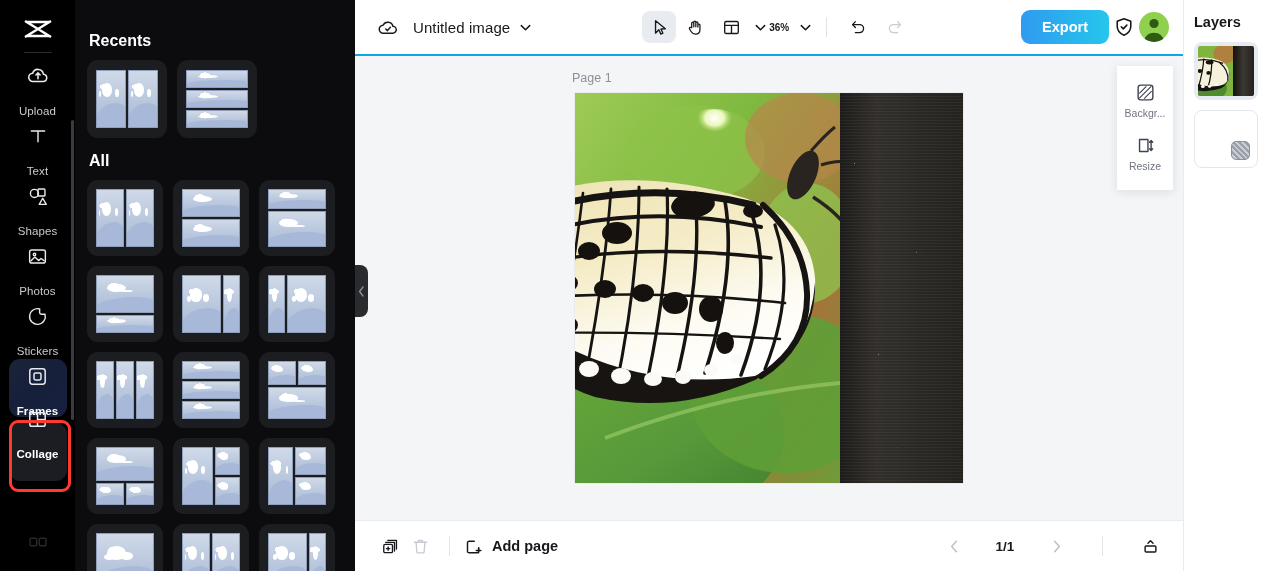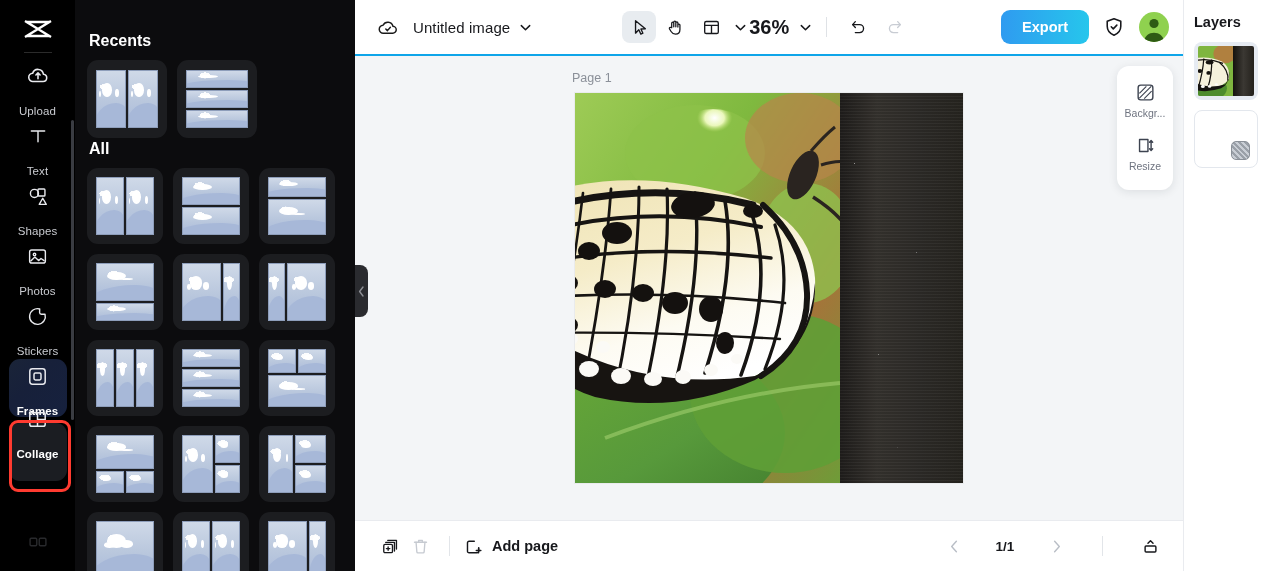--- a/index.html
+++ b/index.html
@@ -50,21 +50,21 @@
     background: #3a3c42; border-radius: 3px;
   }
 
   
   .tpl-panel {
     width: 280px; height: 571px; background: #0c0c0e;
     flex: 0 0 280px; position: relative; overflow: hidden;
     padding: 16px 12px;
   }
   .tpl-head { color: #fff; font-size: 16px; font-weight: 700; margin: 16px 0 10px 0; padding-left: 2px; }
-  .tpl-head.all { margin-top: 2px; }
+  .tpl-head.all { margin-top: 14px; }
   .tpl-grid { display: flex; flex-wrap: wrap; gap: 10px; }
   .tpl-card {
     width: 76px; height: 76px; border-radius: 11px; background: #1c1d20;
     display: flex; align-items: center; justify-content: center; cursor: pointer;
   }
   .tpl-card.rec { width: 80px; height: 78px; }
   .tpl-inner { width: 58px; height: 58px; display: grid; gap: 2px; }
   .tpl-card.rec .tpl-inner { width: 62px; height: 58px; }
   .cell {
     background:
@@ -101,23 +101,23 @@
   }
   .cloud-ico { width: 22px; height: 22px; color:#1a1a1a; display:flex; align-items:center; }
   .doc-title { font-size: 15px; color:#17181c; margin-left: 14px; letter-spacing:.1px; }
   .chev { color:#17181c; margin-left: 9px; display:flex; align-items:center; cursor:pointer;}
   .tb-center { margin-left: auto; display:flex; align-items:center; gap: 2px; }
   .tool-btn {
     width: 34px; height: 32px; border-radius: 8px; display:flex; align-items:center; justify-content:center;
     color:#17181c; cursor:pointer;
   }
   .tool-btn.sel { background:#e8ecf0; }
-  .zoom-val { font-size: 20px; color:#17181c; font-weight: 700; }
+  .zoom-val { font-size: 10px; color:#17181c; font-weight: 700; }
   .vdiv { width:1px; height:20px; background:#dfe2e6; margin: 0 12px; }
-  .tb-right { margin-left: auto; display:flex; align-items:center; gap: 14px; }
+  .tb-right { margin-left: auto; display:flex; align-items:center; gap: 4px; }
   .export-btn {
     height: 34px; padding: 0 21px; border-radius: 9px; border: none; cursor: pointer;
     background: linear-gradient(90deg,#2f9bf0 0%, #26c6ec 100%);
     color:#fff; font-size:14.5px; font-weight:700; font-family:"Liberation Sans",sans-serif;
     display:flex; align-items:center;
   }
   .shield { width:22px; height:22px; color:#17181c; cursor:pointer; display:flex; align-items:center;}
   .avatar {
     width: 30px; height: 30px; border-radius: 50%; background:#8fd14f; cursor:pointer;
     display:flex; align-items:flex-end; justify-content:center; overflow:hidden;
@@ -146,21 +146,21 @@
       radial-gradient(1px 1px at 12% 18%, rgba(255,255,255,.5) 0 50%, transparent 51%),
       radial-gradient(1px 1px at 62% 41%, rgba(255,255,255,.35) 0 50%, transparent 51%),
       radial-gradient(1px 1px at 31% 67%, rgba(255,255,255,.4) 0 50%, transparent 51%),
       radial-gradient(1px 1px at 80% 80%, rgba(255,255,255,.3) 0 50%, transparent 51%),
       radial-gradient(1px 1px at 47% 91%, rgba(255,255,255,.3) 0 50%, transparent 51%);
   }
 
   
   .float-card {
     position:absolute; right: 10px; top: 10px; width: 56px; background:#fff;
-    border-radius: 12px; box-shadow: 0 2px 10px rgba(20,25,40,.10);
+    border-radius: 0; box-shadow: 0 2px 10px rgba(20,25,40,.10);
     padding: 10px 0 12px; display:flex; flex-direction:column; align-items:center; gap: 4px;
   }
   .fc-item { display:flex; flex-direction:column; align-items:center; gap:4px; padding: 6px 0; cursor:pointer; width:100%; }
   .fc-item .fl { font-size: 10.5px; color:#6f7480; max-width:52px; overflow:hidden; text-overflow:ellipsis; white-space:nowrap; text-align:center;}
   .fc-item .fi { color:#3d4350; display:flex; }
 
   
   .bottombar {
     height: 51px; flex: 0 0 51px; background:#fff; border-top:1px solid #e9ebef;
     display:flex; align-items:center; padding: 0 18px 0 20px;

